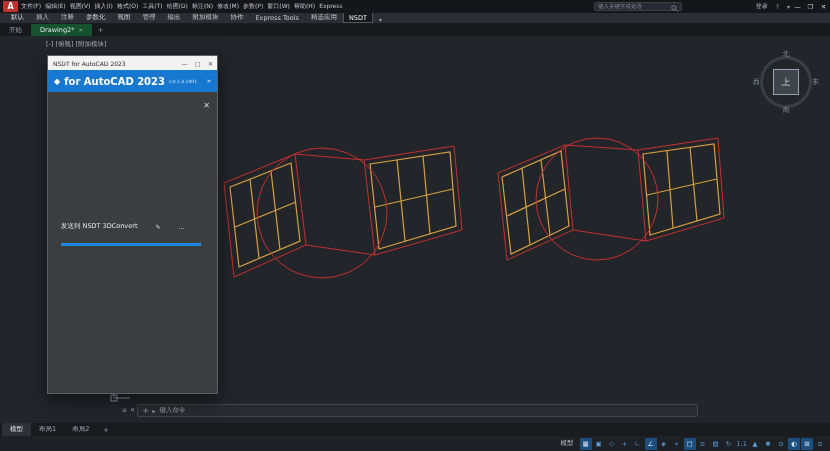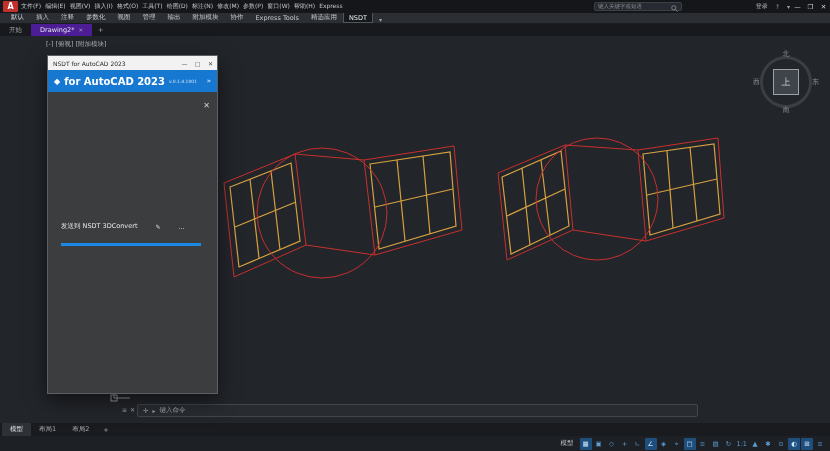--- a/index.html
+++ b/index.html
@@ -23,21 +23,21 @@
   
   .ribbonbar{position:absolute;top:13px;left:0;right:0;height:11px;background:#2b2f34;display:flex;align-items:flex-end;padding-left:5px;z-index:19;border-bottom:1px solid #1a1c20;}
   .rtabs{display:flex;align-items:center;height:11px;}
   .rtab{font-size:6.5px;color:#c6c9cd;padding:0 6px;height:11px;display:flex;align-items:center;white-space:nowrap;}
   .rtab.active{background:#16181c;box-shadow:inset 0 0 0 1px #4f565e;color:#eceef0;}
   .ribbon-collapse{font-size:6px;color:#9aa0a6;margin-left:6px;}
 
   
   .filetabs{position:absolute;top:24px;left:0;right:0;height:12px;background:#17191d;display:flex;align-items:stretch;z-index:18;}
   .ftab{font-size:6.5px;color:#9fa3a8;display:flex;align-items:center;padding:0 9px;white-space:nowrap;}
-  .ftab.active{background:#4c1d95;color:#e3e6e9;gap:4px;}
+  .ftab.active{background:#14532d;color:#e3e6e9;gap:4px;}
   .ftab-close{font-size:5.5px;color:#9aa0a6;}
   .ftab.plus{padding:0 6px;}
 
   
   .canvas{position:absolute;top:36px;left:0;right:0;height:387px;background:var(--canvas-bg,#22252a);overflow:hidden;}
   .vplabel{position:absolute;left:46px;top:4px;display:flex;gap:2px;font-size:6.5px;color:#aeb2b7;z-index:2;}
   svg.dwg{position:absolute;left:0;top:0;}
   .rl{stroke:var(--dwg-red,#c8302e);fill:none;stroke-width:1;}
   .yl{stroke:var(--dwg-yellow,#d7a13f);fill:none;stroke-width:1.2;}
 

